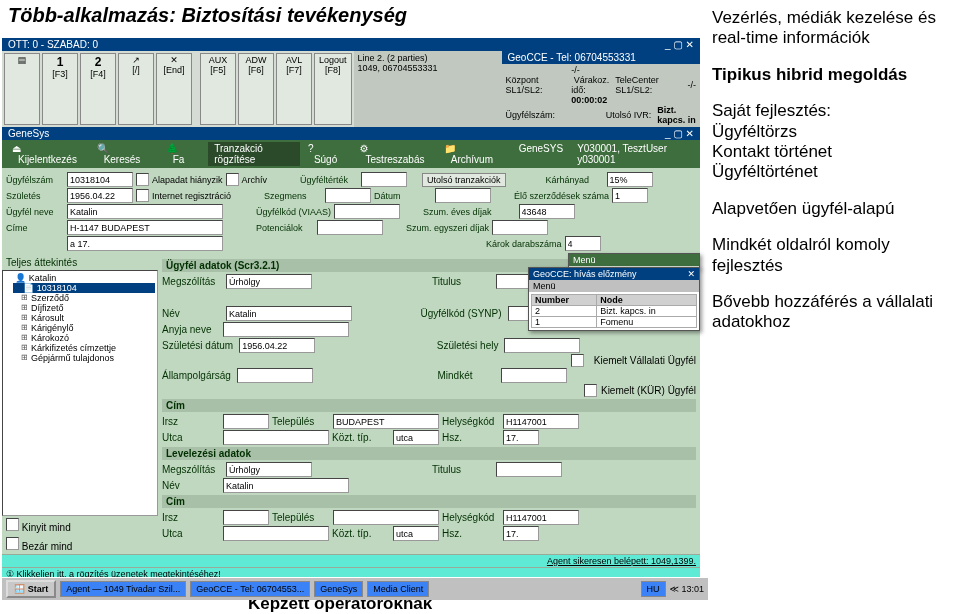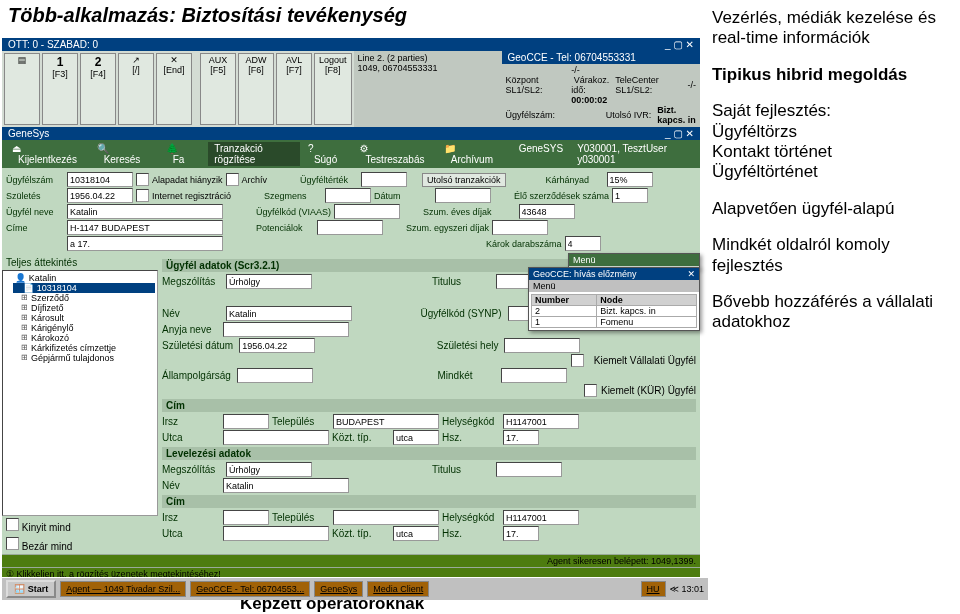--- a/index.html
+++ b/index.html
@@ -49,32 +49,32 @@
   .small-win .tbar { background: #004080; color: #fff; padding: 1px 4px; display: flex; justify-content: space-between; }
   .small-win .body { background: #fff; padding: 2px; }
   table { border-collapse: collapse; width: 100%; font-size: 9px; }
   th, td { border: 1px solid #aaa; padding: 0 3px; text-align: left; }
   th { background: #d0d0d0; }
   .taskbar {
     position: absolute; left: 2px; bottom: 14px; width: 698px; height: 22px;
     background: #c0c0c0; border-top: 1px solid #fff; display: flex; align-items: center;
     gap: 4px; padding: 0 4px; font-size: 9px;
   }
-  .task-btn { background: #a16207; border: 1px solid #888; padding: 2px 5px; text-decoration: underline; }
+  .task-btn { background: #3b82f6; border: 1px solid #888; padding: 2px 5px; }
   .start-btn { background: #c8c8c8; border: 2px outset #ddd; padding: 2px 6px; font-weight: bold; }
   .annotations {
     position: absolute; left: 712px; top: 8px; width: 240px; font-size: 17px; line-height: 1.2;
   }
   .annotations p { margin: 0 0 16px; }
   .bold { font-weight: bold; }
-  .caption { position: absolute; left: 240px; bottom: 0; font-weight: bold; font-size: 17px; }
+  .caption { position: absolute; left: 248px; bottom: 0; font-weight: bold; font-size: 17px; }
   input[type=text] {
     font-size: 9px; height: 13px; padding: 0 2px; border: 1px inset #999; background: #fff;
   }
-  .statusbar { background:#4d7c0f; border-top:1px solid #9a9; padding:1px 4px; font-size:9px; }
+  .statusbar { background:#5eead4; border-top:1px solid #9a9; padding:1px 4px; font-size:9px;text-decoration:underline; }
   .grid2 { display:grid; grid-template-columns:auto 1fr auto 1fr; gap:2px 6px; align-items:center; }
   .section-title { background:#a8c0a8; padding:1px 4px; margin:2px 0; font-weight:bold; color:#003000; }
 </style>
 </head>
 <body>
 
 <div class="title">Több-alkalmazás: Biztosítási tevékenység</div>
 
 <div class="annotations">
   <p>Vezérlés, médiák kezelése és real-time információk</p>

